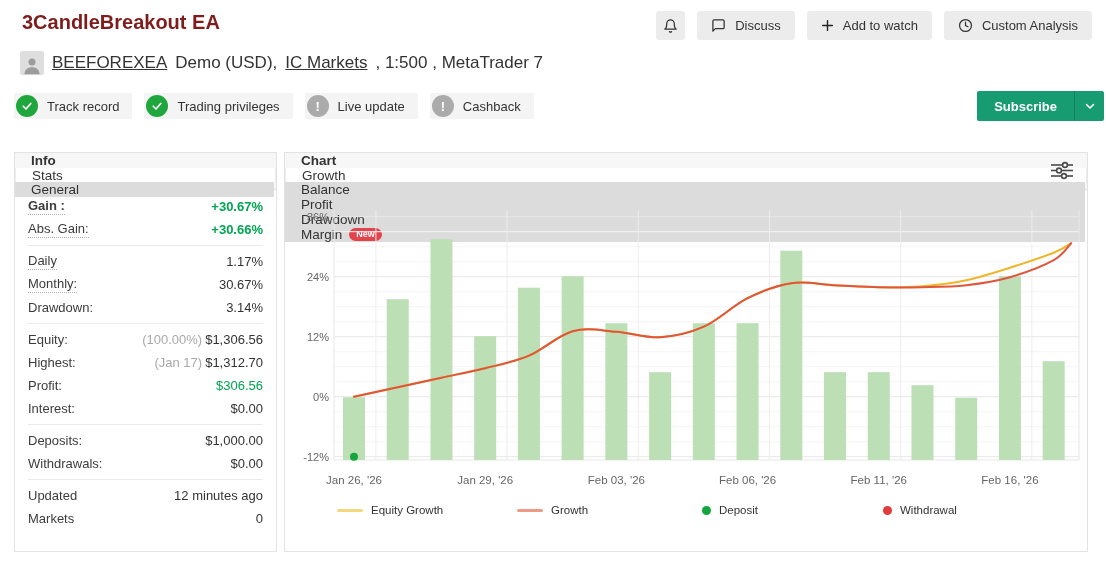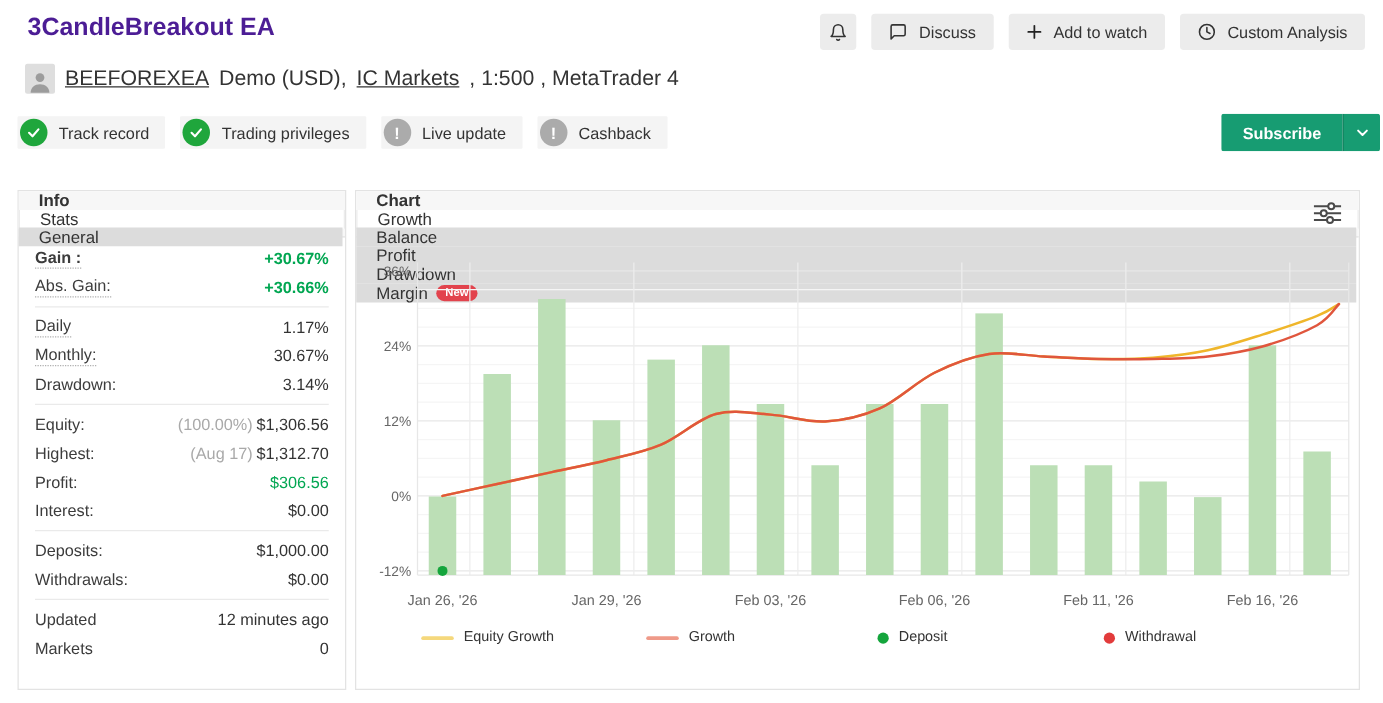--- a/index.html
+++ b/index.html
@@ -4,21 +4,21 @@
 <style>
   * { box-sizing: border-box; margin: 0; padding: 0; }
   html,body { width:1106px; height:562px; }
   body {
     font-family: "Liberation Sans", sans-serif;
     background:#fff; color:#333; position:relative; overflow:hidden;
   }
   svg text { font-family:"Liberation Sans", sans-serif; }
 
   
-  .page-title { position:absolute; left:22px; top:11px; font-size:20px; font-weight:bold; color:#4c1d95; }
+  .page-title { position:absolute; left:22px; top:11px; font-size:20px; font-weight:bold; color:#7f1d1d; }
 
   .top-actions { position:absolute; right:14px; top:11px; display:flex; gap:12px; }
   .action-btn {
     height:29px; background:#ececec; border:none; border-radius:3px; cursor:pointer;
     display:flex; align-items:center; gap:9px; padding:0 14px; font-size:13px; color:#333;
     font-family:"Liberation Sans", sans-serif;
   }
   .action-btn.icon-only { width:29px; padding:0; justify-content:center; }
   .action-btn .ic { display:flex; align-items:center; }
 
@@ -115,21 +115,21 @@
 <div class="user-row">
   <span class="avatar">
     <svg width="20" height="20" viewBox="0 0 24 24" fill="#9c9c9c">
         <circle cx="12" cy="8.5" r="4.2"></circle>
         <path d="M3 23c0-5 4-8.2 9-8.2s9 3.2 9 8.2z"></path>
       </svg>
   </span>
   <a>BEEFOREXEA</a>
   <span class="plain">Demo (USD),</span>
   <a>IC Markets</a>
-  <span class="plain">, 1:500 , MetaTrader 4</span>
+  <span class="plain">, 1:500 , MetaTrader 7</span>
 </div>
 
 <div class="badges">
   <div class="badge">
     <span class="badge-icon ok">
       <svg width="12" height="12" viewBox="0 0 24 24" fill="none" stroke="#fff" stroke-width="3.4" stroke-linecap="round" stroke-linejoin="round">
           <polyline points="4.5 12.5 10 18 19.5 7"></polyline>
         </svg>
     </span>
     <span>Track record</span>
@@ -189,21 +189,21 @@
       <span class="lbl">Drawdown:</span>
       <span class="val">3.14%</span>
     </div>
     <div class="stat-sep"></div>
     <div class="stat-row">
       <span class="lbl">Equity:</span>
       <span class="val"><span class="pfx">(100.00%)</span><span>$1,306.56</span></span>
     </div>
     <div class="stat-row">
       <span class="lbl">Highest:</span>
-      <span class="val"><span class="pfx">(Aug 17)</span><span>$1,312.70</span></span>
+      <span class="val"><span class="pfx">(Jan 17)</span><span>$1,312.70</span></span>
     </div>
     <div class="stat-row">
       <span class="lbl">Profit:</span>
       <span class="val green">$306.56</span>
     </div>
     <div class="stat-row">
       <span class="lbl">Interest:</span>
       <span class="val">$0.00</span>
     </div>
     <div class="stat-sep"></div>

